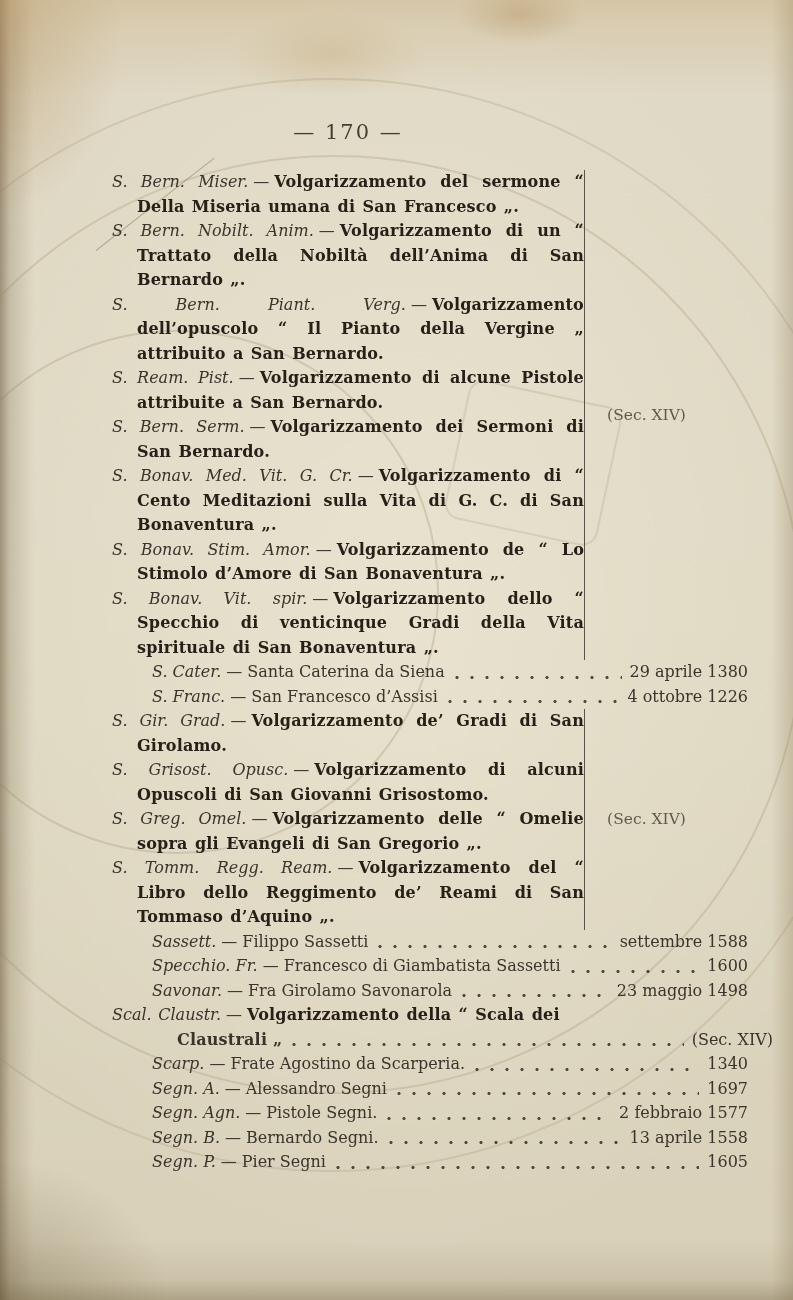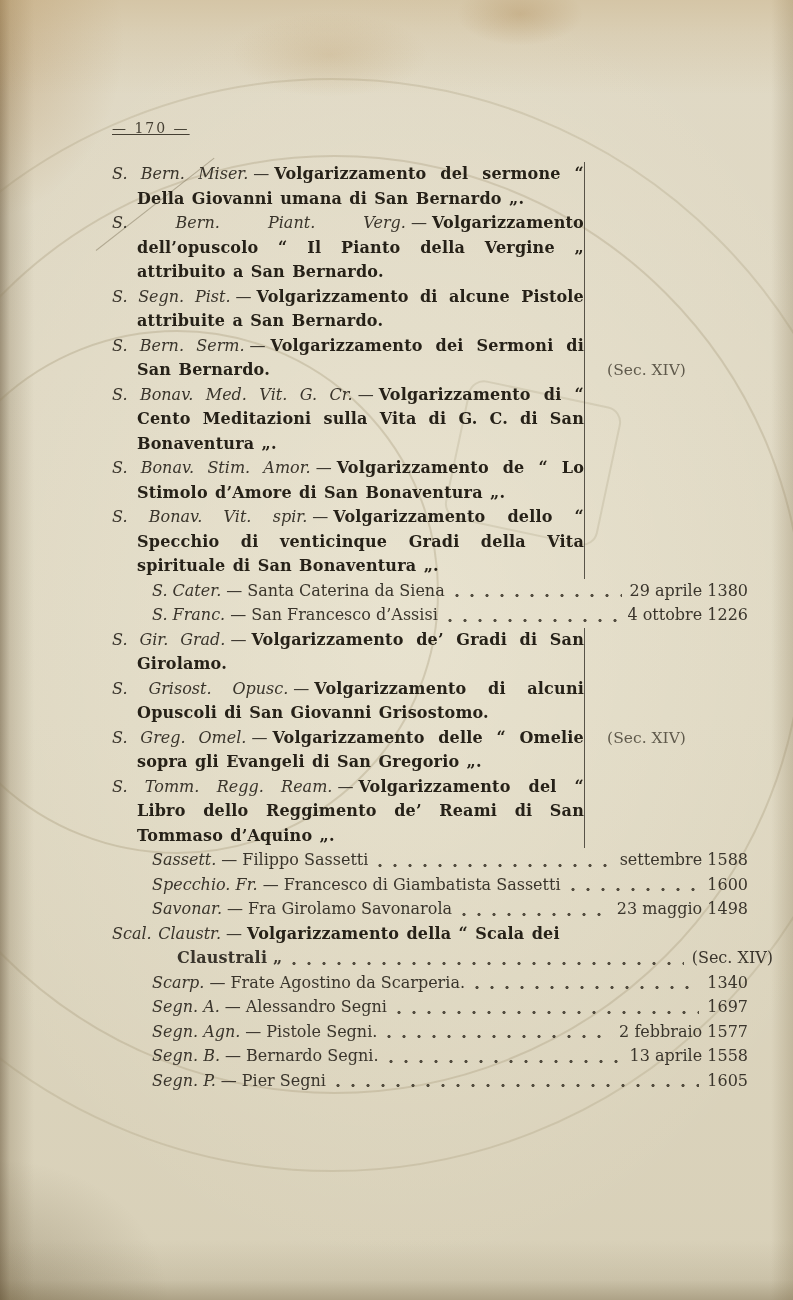--- a/index.html
+++ b/index.html
@@ -32,22 +32,22 @@
   
   .arc{position:absolute;border-radius:50%;pointer-events:none;}
   .arc.a1{left:-85px;top:330px;width:520px;height:520px;border:2px solid rgba(150,136,102,0.28);}
   .arc.a2{left:-135px;top:155px;width:935px;height:935px;border:2px solid rgba(150,136,102,0.26);}
   .arc.a3{left:-215px;top:78px;width:1090px;height:1090px;border:2px solid rgba(150,136,102,0.22);}
   .stamp-box{position:absolute;left:455px;top:392px;width:152px;height:138px;border:2px solid rgba(152,138,104,0.20);border-radius:16px;transform:rotate(12deg);pointer-events:none;}
   .scratch{position:absolute;left:96px;top:250px;width:150px;height:1px;background:rgba(120,108,82,0.45);transform:rotate(-38deg);transform-origin:left center;pointer-events:none;}
 
   .content{position:absolute;left:112px;top:120px;width:596px;color:#37322a;}
   .page-number{
-    width:472px;font-size:14px;letter-spacing:2px;
-    color:#453f33;margin-bottom:26px;text-decoration:underline;
+    width:472px;text-align:center;font-size:21px;letter-spacing:2px;
+    color:#453f33;margin-bottom:26px;
   }
   #list{font-size:16px;line-height:24.5px;}
   .entry{
     margin:0;text-align:justify;
     padding-left:25px;text-indent:-25px;
     word-spacing:1.5px;
   }
   .abbr{font-style:italic;color:#3a352c;}
   .dash{padding:0 5px;}
   .desc{color:#37322a;}
@@ -82,23 +82,24 @@
   <div class="arc a2"></div>
   <div class="arc a3"></div>
   <div class="stamp-box"></div>
   <div class="scratch"></div>
 
   <div class="content">
     <div class="page-number">— 170 —</div>
     <div id="list">
         <div class="group">
           <div class="gcol">
-            <p class="entry"><span class="abbr">S. Bern. Miser.</span><span class="dash">—</span><span class="desc b">Volgarizzamento del sermone “ Della Giovanni umana di San Bernardo „.</span></p>
+            <p class="entry"><span class="abbr">S. Bern. Miser.</span><span class="dash">—</span><span class="desc b">Volgarizzamento del sermone “ Della Miseria umana di San Francesco „.</span></p>
+            <p class="entry"><span class="abbr">S. Bern. Nobilt. Anim.</span><span class="dash">—</span><span class="desc b">Volgarizzamento di un “ Trattato della Nobiltà dell’Anima di San Bernardo „.</span></p>
             <p class="entry"><span class="abbr">S. Bern. Piant. Verg.</span><span class="dash">—</span><span class="desc b">Volgarizzamento dell’opuscolo “ Il Pianto della Vergine „ attribuito a San Bernardo.</span></p>
-            <p class="entry"><span class="abbr">S. Segn. Pist.</span><span class="dash">—</span><span class="desc b">Volgarizzamento di alcune Pistole attribuite a San Bernardo.</span></p>
+            <p class="entry"><span class="abbr">S. Ream. Pist.</span><span class="dash">—</span><span class="desc b">Volgarizzamento di alcune Pistole attribuite a San Bernardo.</span></p>
             <p class="entry"><span class="abbr">S. Bern. Serm.</span><span class="dash">—</span><span class="desc b">Volgarizzamento dei Sermoni di San Bernardo.</span></p>
             <p class="entry"><span class="abbr">S. Bonav. Med. Vit. G. Cr.</span><span class="dash">—</span><span class="desc b">Volgarizzamento di “ Cento Meditazioni sulla Vita di G. C. di San Bonaventura „.</span></p>
             <p class="entry"><span class="abbr">S. Bonav. Stim. Amor.</span><span class="dash">—</span><span class="desc b">Volgarizzamento de “ Lo Stimolo d’Amore di San Bonaventura „.</span></p>
             <p class="entry"><span class="abbr">S. Bonav. Vit. spir.</span><span class="dash">—</span><span class="desc b">Volgarizzamento dello “ Specchio di venticinque Gradi della Vita spirituale di San Bonaventura „.</span></p>
           </div>
           <div class="glabel">
             <span class="lab">(Sec. XIV)</span>
           </div>
         </div>
         <div class="drow">

